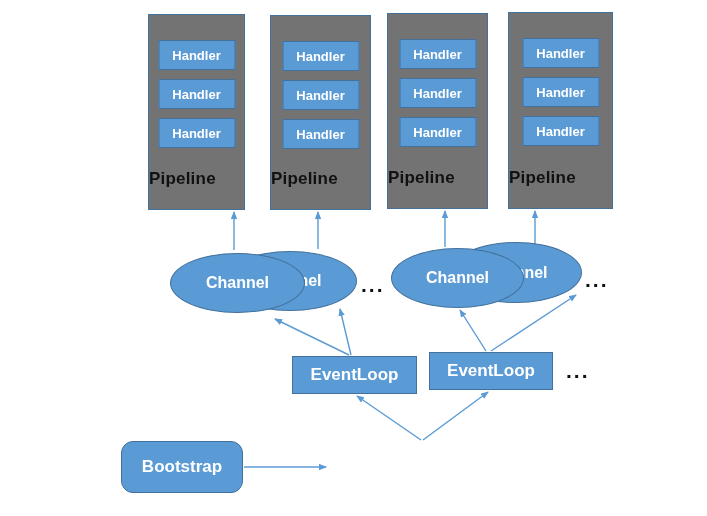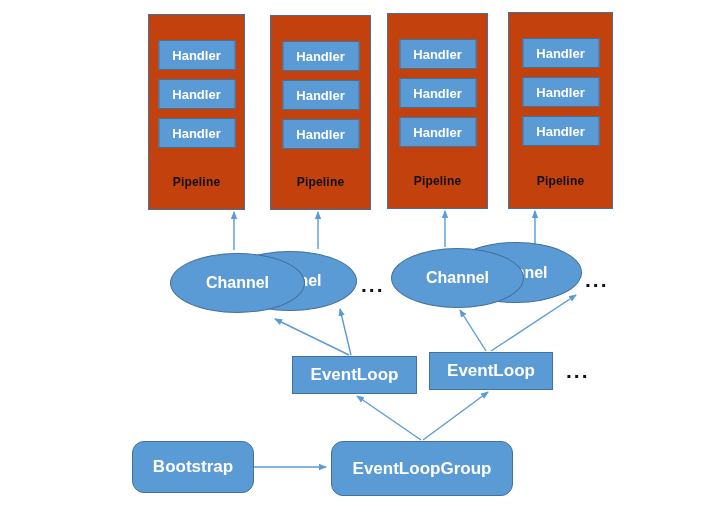--- a/index.html
+++ b/index.html
@@ -14,30 +14,29 @@
   .arrow-layer {
     position: absolute;
     left: 0; top: 0;
     width: 707px; height: 516px;
     pointer-events: none;
   }
   .arrow-layer line { stroke: #5B9BD5; stroke-width: 1.4; }
 
   .pipeline {
     position: absolute;
-    background: #c2410c;
+    background: #737373;
     border: 1.6px solid #41719C;
     box-sizing: border-box;
   }
   .pipeline-label {
     position: absolute;
     left: 0; right: 0;
     bottom: 20px;
-    text-align: center;
-    font-size: 12px;
+    font-size: 17px;
     font-weight: 600;
     color: #111111;
     letter-spacing: 0.2px;
   }
   .handler {
     position: absolute;
     left: 50%;
     transform: translateX(-50%);
     width: 77px;
     height: 30px;
@@ -197,20 +196,17 @@
   <div class="dots" style="left:585px; top:271px;">...</div>
 
   <div class="eventloop" style="left:292px; top:356px; width:125px; height:38px;">
       <span>EventLoop</span>
     </div>
   <div class="eventloop" style="left:429px; top:352px; width:124px; height:38px;">
       <span>EventLoop</span>
     </div>
   <div class="dots" style="left:566px; top:362px;">...</div>
 
-  <div class="rounded-node" style="left:132px; top:441px; width:122px; height:52px;">
+  <div class="rounded-node" style="left:121px; top:441px; width:122px; height:52px;">
       <span>Bootstrap</span>
     </div>
-  <div class="rounded-node" style="left:331px; top:441px; width:182px; height:55px;">
-      <span>EventLoopGroup</span>
-    </div>
 
 </div>
 
 </body></html>

